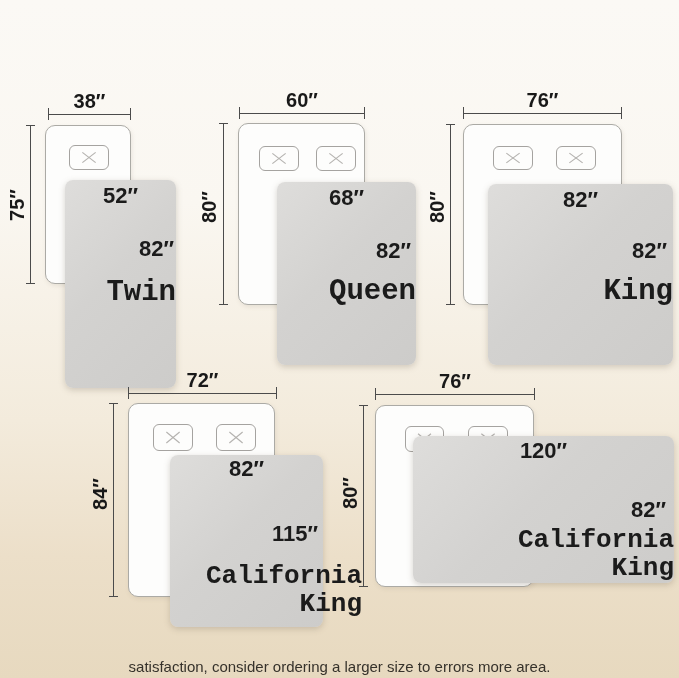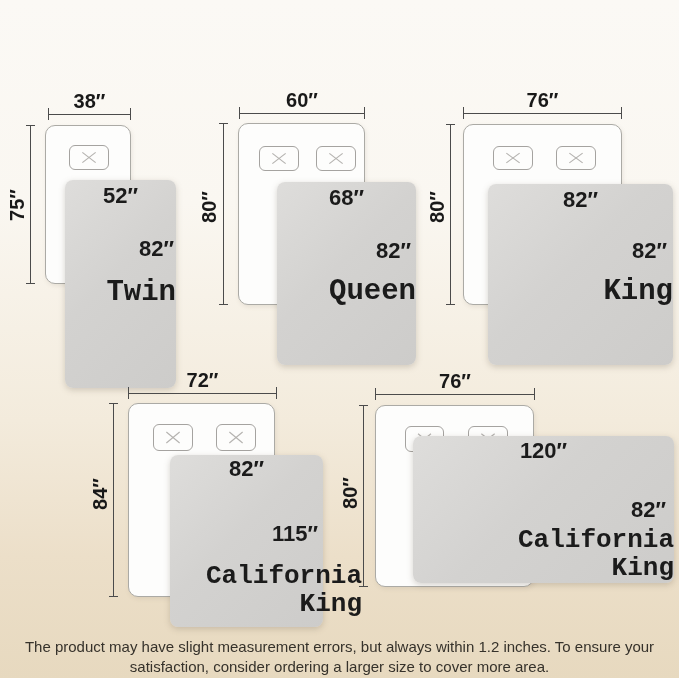--- a/index.html
+++ b/index.html
@@ -170,16 +170,15 @@
           </svg>
       </div>
     </div>
     <div class="blanket" style="left:413px;top:436px;width:261px;height:147px">
       <div class="b-width" style="top:1px">120″</div>
       <div class="b-length" style="top:60px;right:8px">82″</div>
       <div class="b-name two" style="top:90px"><span>California King</span></div>
     </div>
   </div>
 
-  <div class="footer-line" style="top:637px">The product may have slight measurement errors, but always within 1.2 inches. To ensure your</div>
-  <div class="footer-line" style="top:657px">satisfaction, consider ordering a larger size to cover more area.</div>
+  <div class="footer-line" style="top:657px">satisfaction, consider ordering a larger size to errors more area.</div>
 
 </div>
 
 </body></html>

